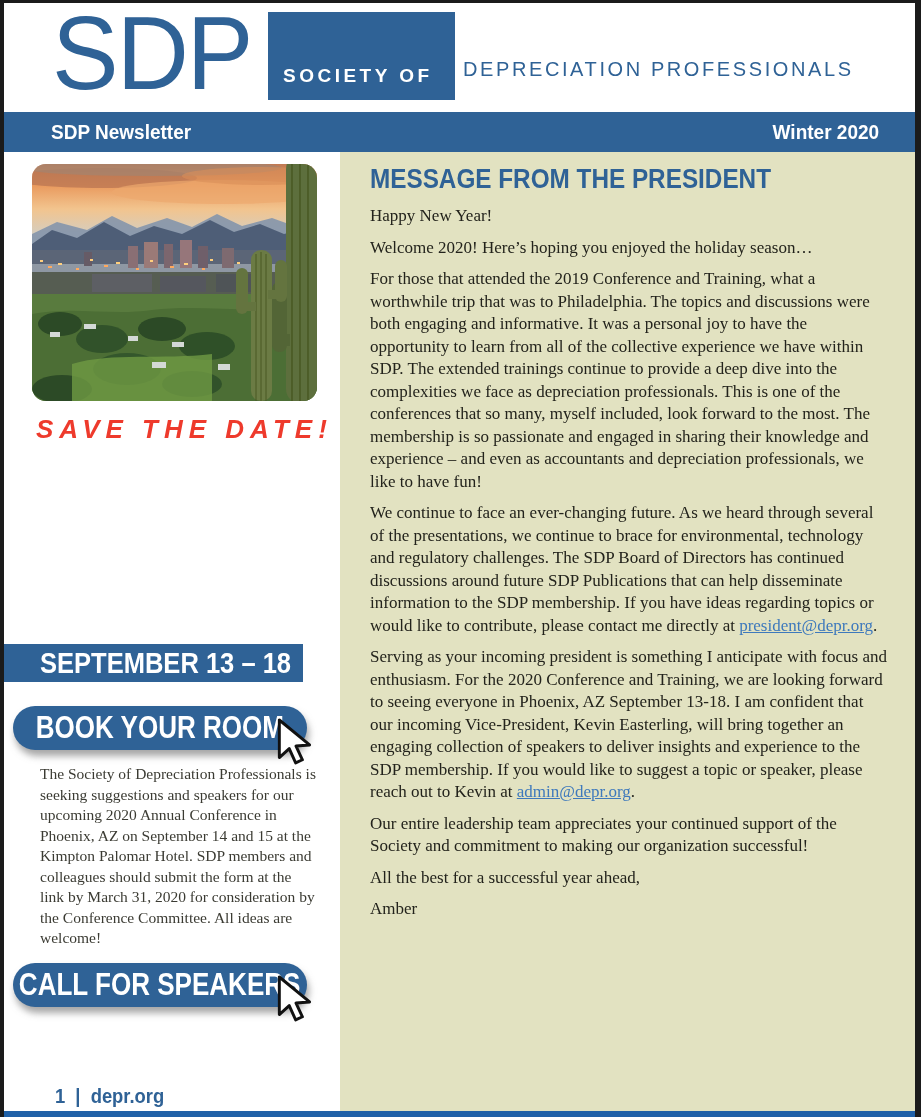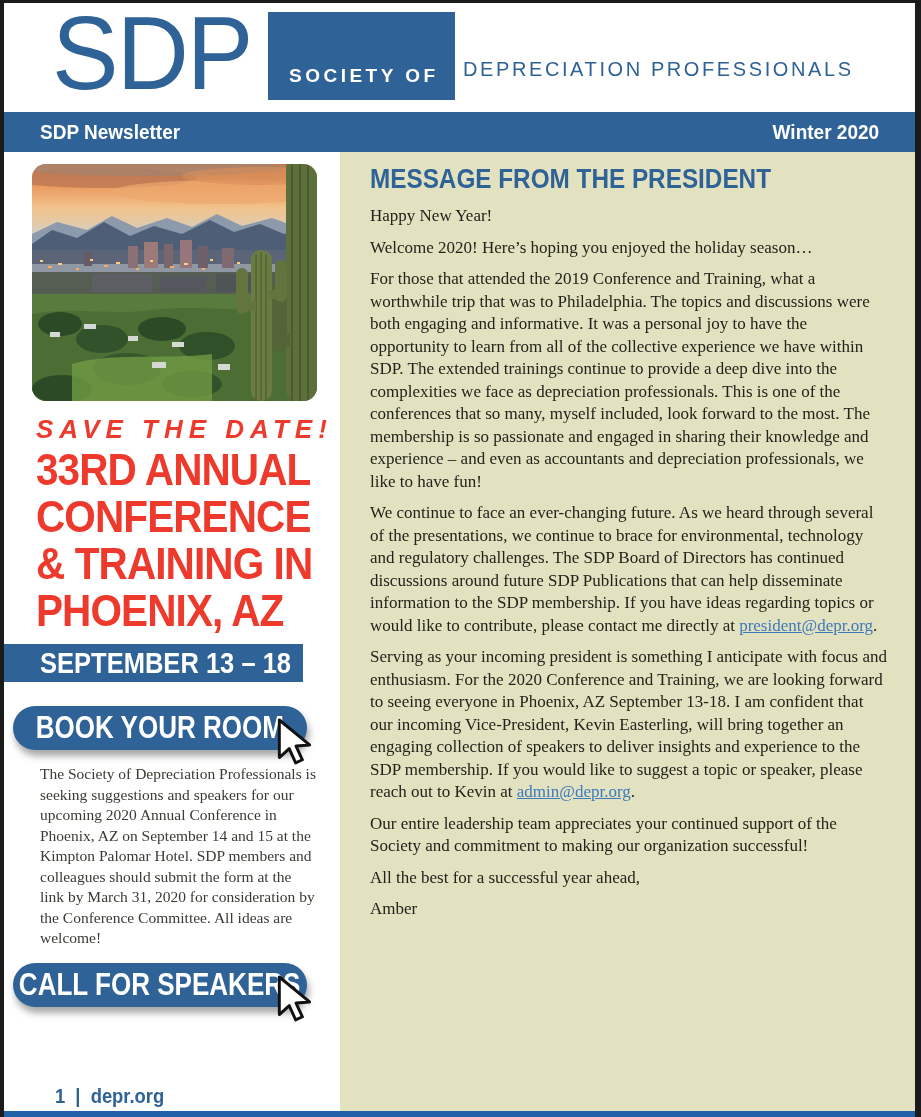--- a/index.html
+++ b/index.html
@@ -14,28 +14,28 @@
   .frame-right  { position:absolute; right:0; top:0; width:6px; height:100%; background:var(--dark_frame,#1b1b1b); z-index:60; }
   .footer-line  { position:absolute; left:0; bottom:0; width:100%; height:6px; background:var(--footer_line,#2061a8); z-index:55; }
 
   
   .header { position:relative; height:112px; background:#fff; }
   .sdp-acronym { position:absolute; left:52px; top:6px; font-size:104px; line-height:0.92;
                  font-weight:400; letter-spacing:-2px; color:var(--brand_blue,#2f6296);
                  transform:scaleX(.96); transform-origin:left top; }
   .society-box { position:absolute; left:268px; top:12px; width:187px; height:88px;
                  background:var(--brand_blue,#2f6296); color:#fff;
-                 display:flex; align-items:flex-end; padding:0 0 13px 21px;
+                 display:flex; align-items:flex-end; padding:0 0 13px 15px;
                  font-size:19px; font-weight:700; letter-spacing:3.5px; white-space:nowrap; }
   .society-rest { position:absolute; left:463px; top:58px; font-size:20px; font-weight:500;
                   letter-spacing:2.6px; color:var(--brand_blue,#2f6296); white-space:nowrap; }
 
   
   .topbar { position:relative; height:40px; background:var(--brand_blue,#2f6296); color:#fff;
-            display:flex; align-items:center; justify-content:space-between; padding:0 42px 0 40px; }
+            display:flex; align-items:center; justify-content:space-between; padding:0 42px 0 51px; }
   .topbar .tb-text { font-size:20px; font-weight:700; transform:scaleX(.95); }
   .topbar .tb-left  { transform-origin:left center; }
   .topbar .tb-right { transform-origin:right center; }
 
   
   .body { position:relative; display:flex; height:965px; }
   aside { position:relative; width:340px; background:#fff; flex:none; }
   main  { position:relative; flex:1; background:var(--page_olive,#e2e2c1); padding:12px 34px 0 30px; }
 
   
@@ -180,26 +180,20 @@
             <rect x="204" y="104" width="12" height="46" rx="6" fill="#64743f"></rect>
             <rect x="206" y="138" width="18" height="9" fill="#64743f"></rect>
             <rect x="243" y="96" width="12" height="42" rx="6" fill="#64743f"></rect>
             <rect x="236" y="126" width="16" height="9" fill="#64743f"></rect>
           </g>
         </svg>
       </div>
 
       <div class="save-date">SAVE THE DATE!</div>
 
-      <div class="conf-title">
-        <div>33RD ANNUAL</div>
-        <div>CONFERENCE</div>
-        <div>&amp; TRAINING IN</div>
-        <div>PHOENIX, AZ</div>
-      </div>
 
       <div class="dates-bar">
         <span>SEPTEMBER 13 – 18</span>
       </div>
 
       <button class="pill-btn btn-book">
         <span>BOOK YOUR ROOM</span>
       </button>
       <svg class="cursor cursor-1" viewBox="0 0 24 26">
         <path d="M4,1 L4,21.5 L9.4,16.6 L12.9,24.4 L16.6,22.7 L13.1,15.2 L20.5,14.6 Z" fill="#ffffff" stroke="#111111" stroke-width="1.6" stroke-linejoin="round"></path>

